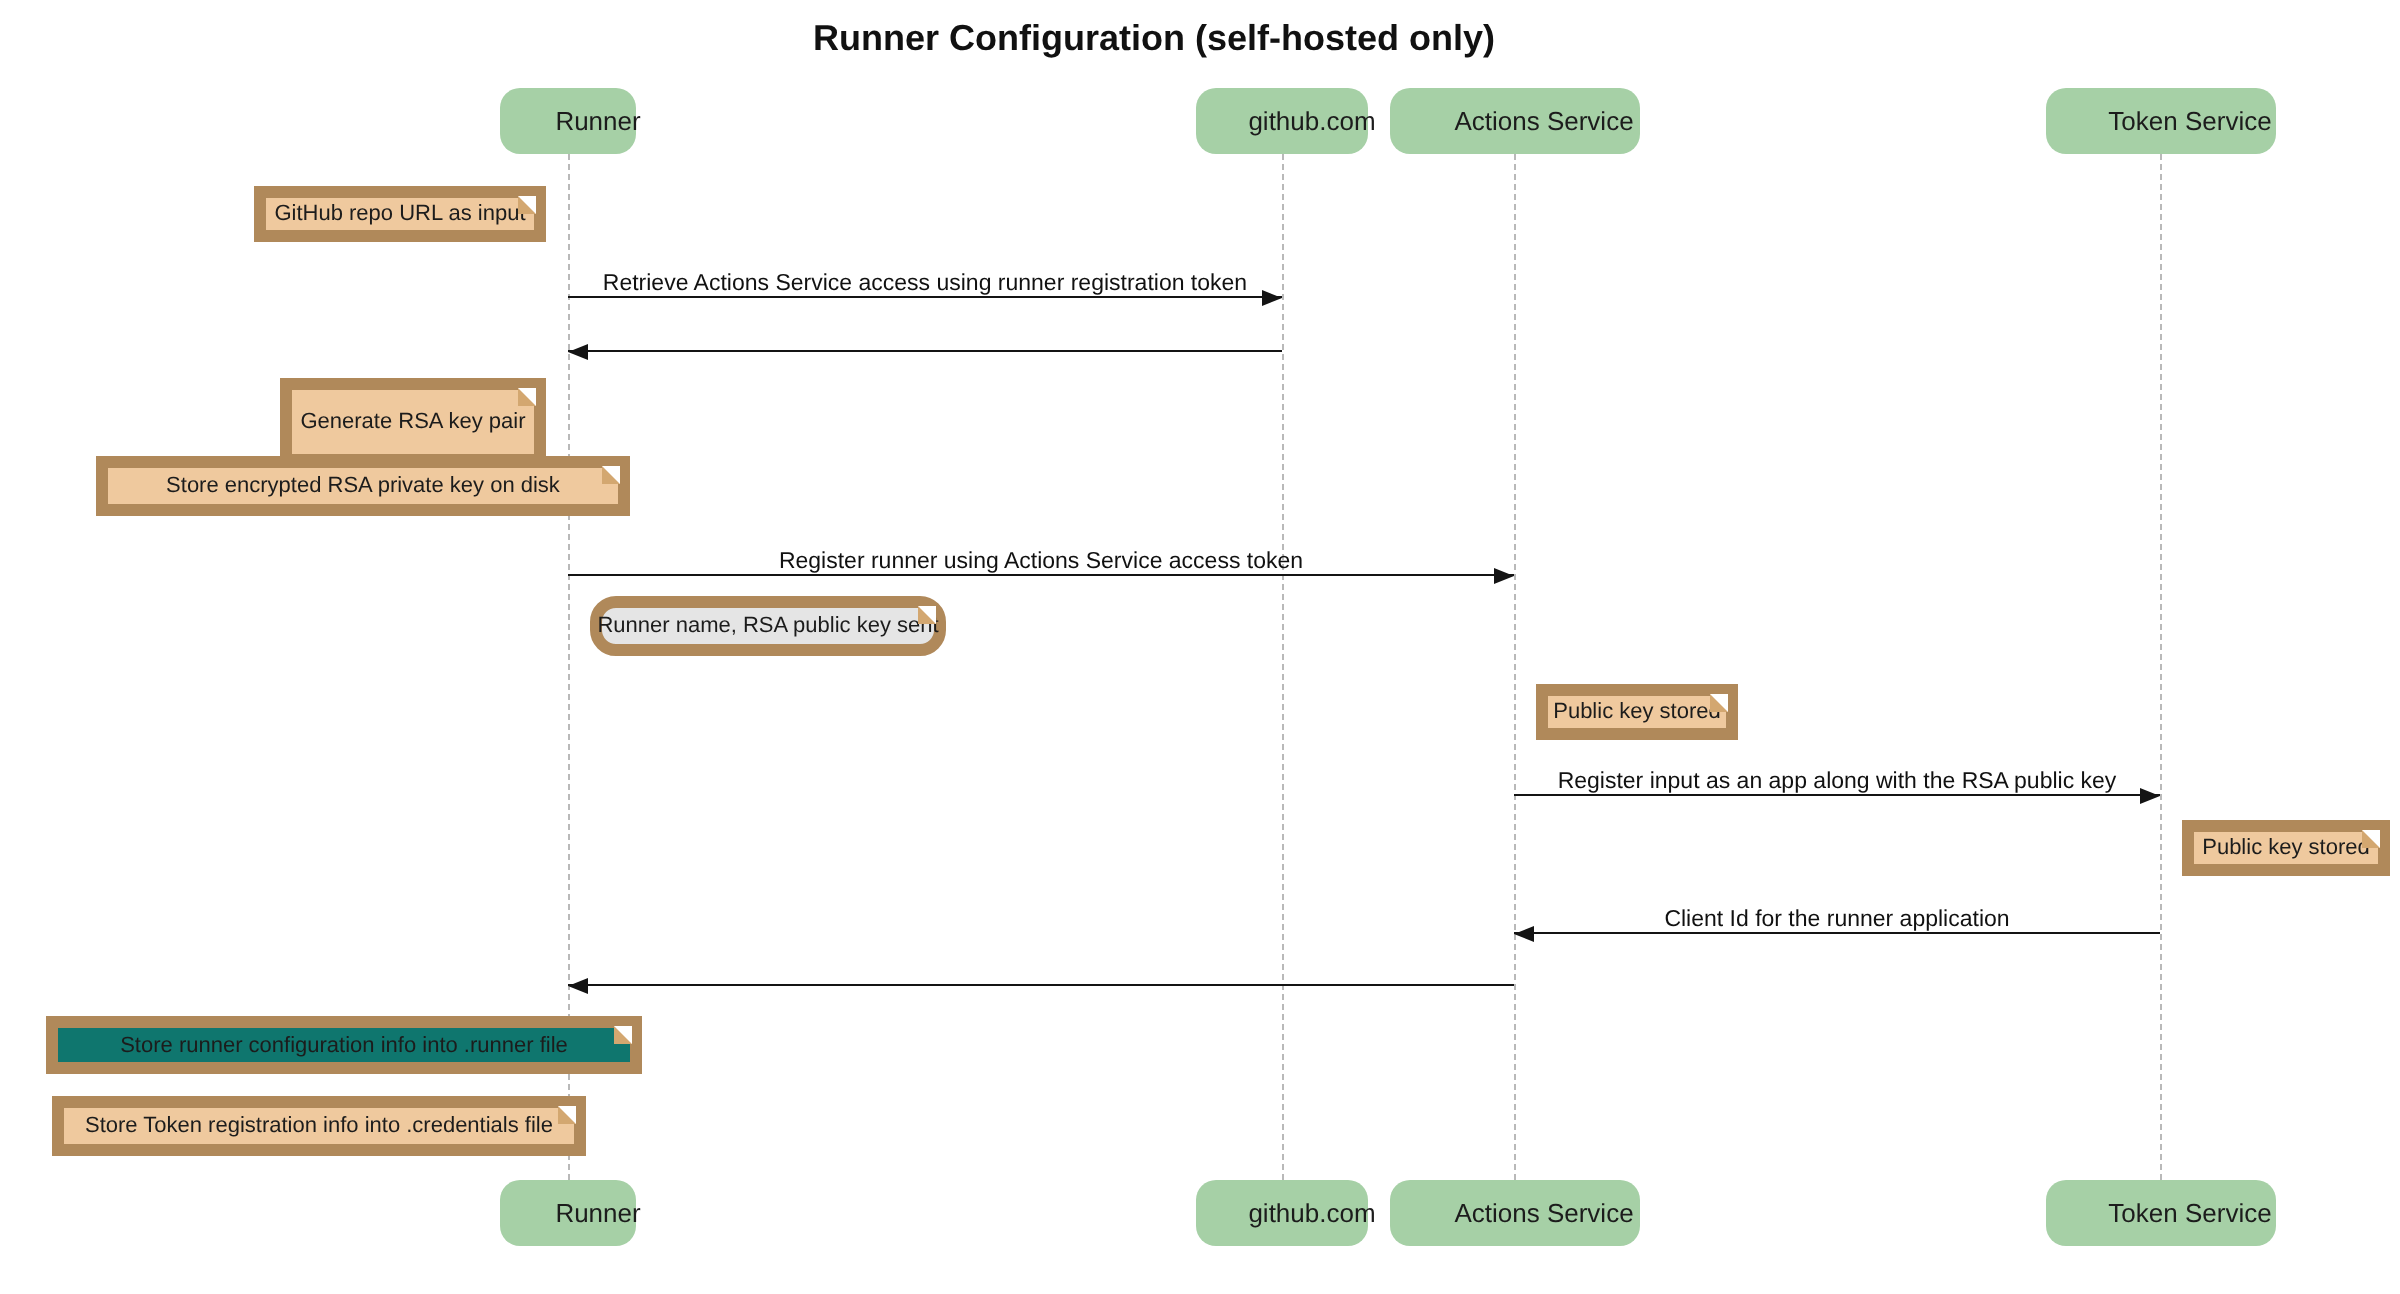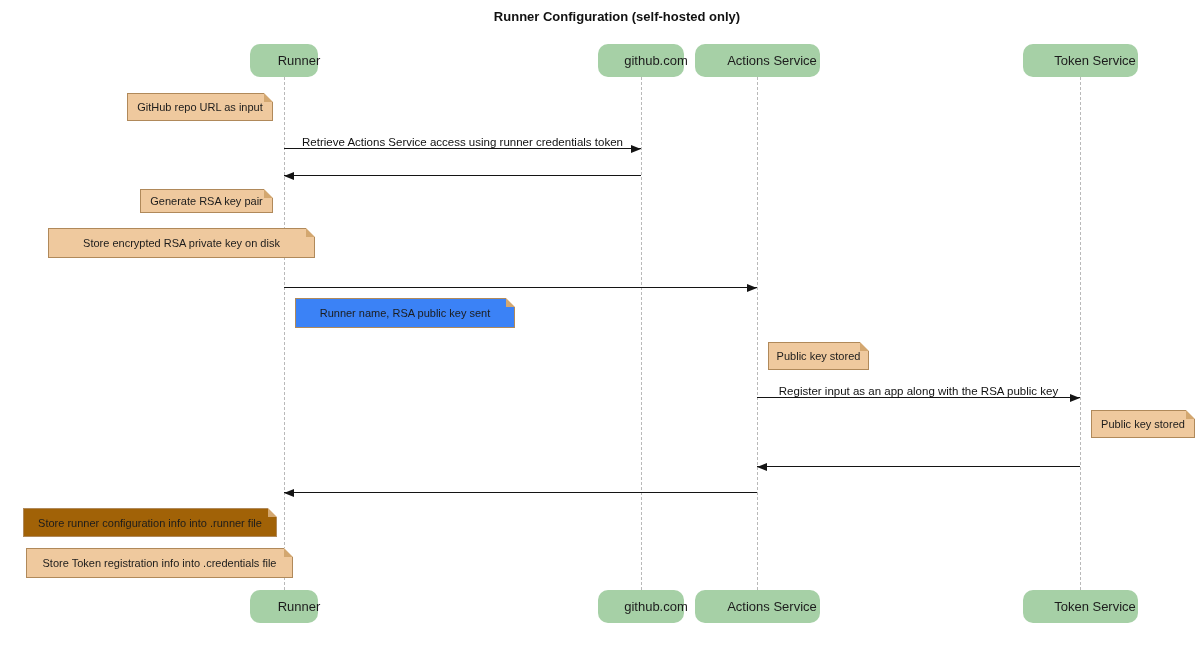--- a/index.html
+++ b/index.html
@@ -8,25 +8,24 @@
     width: 1200px;
     height: 647px;
     background: #ffffff;
     font-family: "Liberation Sans", sans-serif;
     overflow: hidden;
   }
   .title {
     position: absolute;
     top: 9px;
     transform: translateX(-50%);
-    font-size: 13px;
+    font-size: 18px;
     font-weight: bold;
     color: #111111;
     white-space: nowrap;
-    margin-left: 40px;
   }
   .participant {
     position: absolute;
     height: 33px;
     border-radius: 10px;
     display: flex;
     align-items: center;
     justify-content: center;
     font-size: 13px;
     color: #1c1c1c;
@@ -69,21 +68,21 @@
   }
   .note {
     position: absolute;
     box-sizing: border-box;
     display: flex;
     align-items: center;
     justify-content: center;
     font-size: 11px;
     color: #1c1c1c;
     white-space: nowrap;
-    border: 1px solid #6d28d9;
+    border: 6px solid #6d28d9;
     background: #efc99e;
   }
   .note::after {
     content: "";
     position: absolute;
     top: -1px; right: -1px;
     width: 0; height: 0;
     border-style: solid;
     border-width: 0 9px 9px 0;
     border-color: #ffffff #ffffff #d3a770 #d3a770;
@@ -93,64 +92,66 @@
 <body>
 
 <div class="canvas">
   <div class="title" id="diagram-title" style="left: 577px;">Runner Configuration (self-hosted only)</div>
   <div id="diagram">
       <div class="lifeline" style="left: 284px; top: 77px; height: 513px; border-left-color: rgb(185, 185, 185);"></div>
       <div class="lifeline" style="left: 641px; top: 77px; height: 513px; border-left-color: rgb(185, 185, 185);"></div>
       <div class="lifeline" style="left: 757px; top: 77px; height: 513px; border-left-color: rgb(185, 185, 185);"></div>
       <div class="lifeline" style="left: 1080px; top: 77px; height: 513px; border-left-color: rgb(185, 185, 185);"></div>
       <div class="msg" style="left: 284px; top: 132px; width: 357px;">
-        <div class="msg-label">Retrieve Actions Service access using runner credentials token</div>
+        <div class="msg-label">Retrieve Actions Service access using runner registration token</div>
         <div class="msg-line" style="border-top-color: rgb(20, 20, 20);"></div>
         <div class="head right"></div>
       </div>
       <div class="msg" style="left: 284px; top: 159px; width: 357px;">
         <div class="msg-line" style="border-top-color: rgb(20, 20, 20);"></div>
         <div class="head left"></div>
       </div>
       <div class="msg" style="left: 284px; top: 271px; width: 473px;">
+        <div class="msg-label">Register runner using Actions Service access token</div>
         <div class="msg-line" style="border-top-color: rgb(20, 20, 20);"></div>
         <div class="head right"></div>
       </div>
       <div class="msg" style="left: 757px; top: 381px; width: 323px;">
         <div class="msg-label">Register input as an app along with the RSA public key</div>
         <div class="msg-line" style="border-top-color: rgb(20, 20, 20);"></div>
         <div class="head right"></div>
       </div>
       <div class="msg" style="left: 757px; top: 450px; width: 323px;">
+        <div class="msg-label">Client Id for the runner application</div>
         <div class="msg-line" style="border-top-color: rgb(20, 20, 20);"></div>
         <div class="head left"></div>
       </div>
       <div class="msg" style="left: 284px; top: 476px; width: 473px;">
         <div class="msg-line" style="border-top-color: rgb(20, 20, 20);"></div>
         <div class="head left"></div>
       </div>
       <div class="note" style="left: 127px; top: 93px; width: 146px; height: 28px; background: rgb(239, 201, 158); border-color: rgb(176, 137, 90);">
         <span>GitHub repo URL as input</span>
       </div>
-      <div class="note" style="left: 140px; top: 189px; width: 133px; height: 24px; background: rgb(239, 201, 158); border-color: rgb(176, 137, 90);">
+      <div class="note" style="left: 140px; top: 189px; width: 133px; height: 44px; background: rgb(239, 201, 158); border-color: rgb(176, 137, 90);">
         <span>Generate RSA key pair</span>
       </div>
       <div class="note" style="left: 48px; top: 228px; width: 267px; height: 30px; background: rgb(239, 201, 158); border-color: rgb(176, 137, 90);">
         <span>Store encrypted RSA private key on disk</span>
       </div>
-      <div class="note" style="left: 295px; top: 298px; width: 220px; height: 30px; background: #3b82f6; border-color: rgb(176, 137, 90);">
+      <div class="note" style="left: 295px; top: 298px; width: 178px; height: 30px; background: #e5e5e5; border-color: rgb(176, 137, 90); border-radius: 13px;">
         <span>Runner name, RSA public key sent</span>
       </div>
       <div class="note" style="left: 768px; top: 342px; width: 101px; height: 28px; background: rgb(239, 201, 158); border-color: rgb(176, 137, 90);">
         <span>Public key stored</span>
       </div>
       <div class="note" style="left: 1091px; top: 410px; width: 104px; height: 28px; background: rgb(239, 201, 158); border-color: rgb(176, 137, 90);">
         <span>Public key stored</span>
       </div>
-      <div class="note" style="left: 23px; top: 508px; width: 254px; height: 29px; background: #a16207; border-color: rgb(176, 137, 90);">
+      <div class="note" style="left: 23px; top: 508px; width: 298px; height: 29px; background: #0f766e; border-color: rgb(176, 137, 90);">
         <span>Store runner configuration info into .runner file</span>
       </div>
       <div class="note" style="left: 10px; top: 548px; width: 267px; height: 30px; background: rgb(239, 201, 158); border-color: rgb(176, 137, 90); margin-left: 16px;">
         <span>Store Token registration info into .credentials file</span>
       </div>
       <div class="participant" style="left: 250px; top: 44px; width: 68px; height: 33px; background: rgb(166, 208, 166); color: rgb(28, 28, 28);">
         <span>Runner</span>
       </div>
       <div class="participant" style="left: 598px; top: 44px; width: 86px; height: 33px; background: rgb(166, 208, 166); color: rgb(28, 28, 28);">
         <span>github.com</span>

